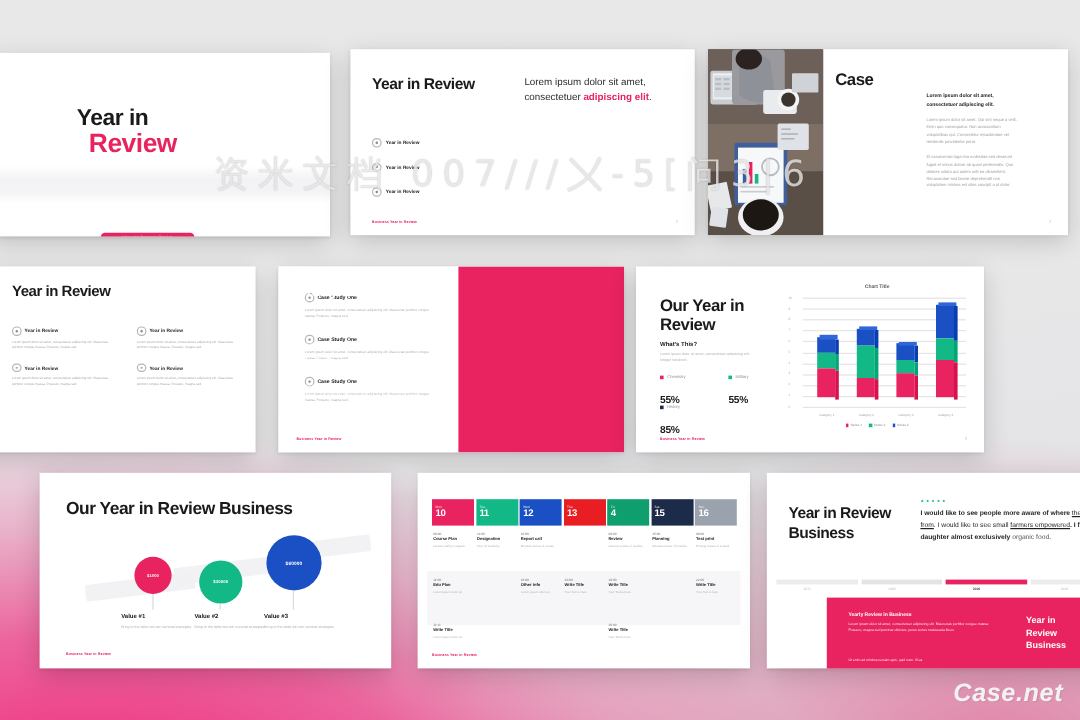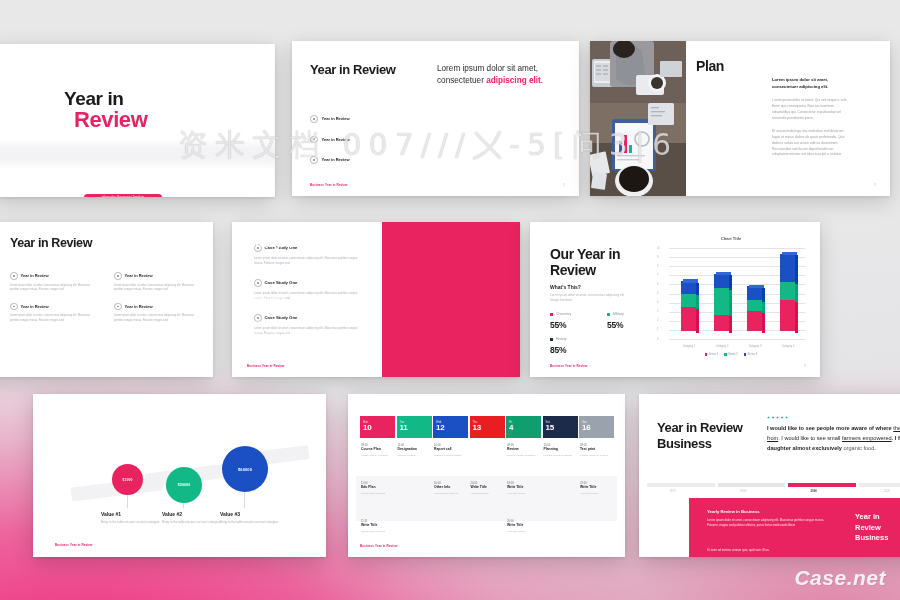--- a/index.html
+++ b/index.html
@@ -80,21 +80,21 @@
   
   #s6{left:530px;top:222px;width:290px;height:155px;}
   #s6 .h{position:absolute;left:20px;top:24px;font-size:14px;line-height:1.15;}
   #s6 .wt{position:absolute;left:20px;top:62px;font-size:5px;font-weight:bold;color:#1a1a1c;}
   #s6 .lead{position:absolute;left:20px;top:71px;width:84px;}
   #s6 .stats{position:absolute;left:20px;top:90px;width:110px;}
   .stat{position:absolute;}
   .stat .lg{display:flex;align-items:center;gap:3px;}
   .stat .sq{width:3px;height:3px;}
   .stat .nm{font-size:3.4px;color:#8f8f97;}
-  .stat .pc{font-size:8.5px;font-weight:bold;color:#1a1a1c;margin-top:4px;letter-spacing:-.2px;}
+  .stat .pc{font-size:8.5px;font-weight:bold;color:#1a1a1c;margin-top:12px;letter-spacing:-.2px;}
   #s6 .chart{position:absolute;left:125px;top:14px;width:152px;height:125px;}
   #s6 .ct{position:absolute;left:0;right:0;top:0;text-align:center;font-size:4.2px;color:#5b5b63;font-weight:bold;}
   .axisline{position:absolute;left:14px;right:2px;height:.4px;background:#e3e3e8;}
   .ytick{position:absolute;left:2px;font-size:2.6px;color:#b3b3ba;}
   .bargrp{position:absolute;bottom:22px;}
   .bar3d{position:absolute;bottom:0;width:15px;}
   .seg{position:relative;width:100%;}
   .seg .side{position:absolute;right:-3.4px;top:1.7px;width:3.4px;height:100%;}
   .seg .top{position:absolute;left:1.7px;top:-1.7px;width:100%;height:3.4px;}
   .xlab{position:absolute;bottom:13px;font-size:2.6px;color:#a8a8b0;text-align:center;width:26px;}
@@ -240,21 +240,21 @@
         <rect x="61" y="66" width="8" height="1.3"></rect>
           <rect x="61" y="70" width="14" height="1.3"></rect>
         <rect x="61" y="74" width="11" height="1.3"></rect>
       </g>
       <rect x="70" y="20" width="22" height="16" rx="1" fill="#cfd3d7"></rect>
       <rect x="0" y="112" width="18" height="22" rx="1" fill="#e6e8ea" transform="rotate(-12 9 123)"></rect>
       <rect x="2" y="132" width="14" height="16" rx="1" fill="#dfe3e7" transform="rotate(8 9 140)"></rect>
     </svg>
   </div>
 
-  <div class="ttl ab">Plan</div>
+  <div class="ttl ab">Case</div>
 
   <div class="col">
     <div style="font-size:4.2px;font-weight:bold;color:#1a1a1c;line-height:1.65;margin-bottom:7px;">
       <span>Lorem ipsum dolor sit amet, consectetuer adipiscing elit.</span>
     </div>
     <div style="font-size:3.4px;color:#a0a0a8;line-height:1.75;margin-bottom:7px;">
       <span>Lorem ipsum dolor sit amet. Qui sint neque a velit. Enim quo consequatur. Non accusantium voluptatibus qui. Consectetur repudiandae vel reiciendis providentia porro.</span>
     </div>
     <div style="font-size:3.4px;color:#a0a0a8;line-height:1.75;">
       <span>Et assumenda fuga ista molestiae sed deserunt fugiat et minus dolore ab quasi perferendis. Quo dolores soluta aut autem odit ea dissentient. Recusandae sed facere deprehendit non voluptatem minima est alias suscipit a ut dolor.</span>
@@ -480,20 +480,21 @@
 
   <div class="footer-note" style="left:20px;bottom:9px;">Business Year in Review</div>
   <div class="pgnum" style="right:14px;bottom:9px;">9</div>
 </div>
 
 <div class="slide" id="s7">
   <div class="swoosh" style="left:38px;top:88px;width:92px;height:14px;transform:rotate(-7deg);"></div>
   <div class="swoosh" style="left:112px;top:74px;width:92px;height:14px;transform:rotate(-7deg);"></div>
   <div class="swoosh" style="left:196px;top:56px;width:80px;height:14px;transform:rotate(-7deg);"></div>
 
+  <div class="ttl h">Our Year in Review Business</div>
 
   <div class="circ" style="left:79px;top:70px;width:31px;height:31px;background:#e8235f;">
     <span style="font-size:3.4px;">$1000</span>
   </div>
   <div class="circ" style="left:133px;top:73px;width:36px;height:36px;background:#12b886;">
     <span style="font-size:3.6px;">$30000</span>
   </div>
   <div class="circ" style="left:189px;top:52px;width:46px;height:46px;background:#1b4fc4;">
     <span style="font-size:4px;">$60000</span>
   </div>

